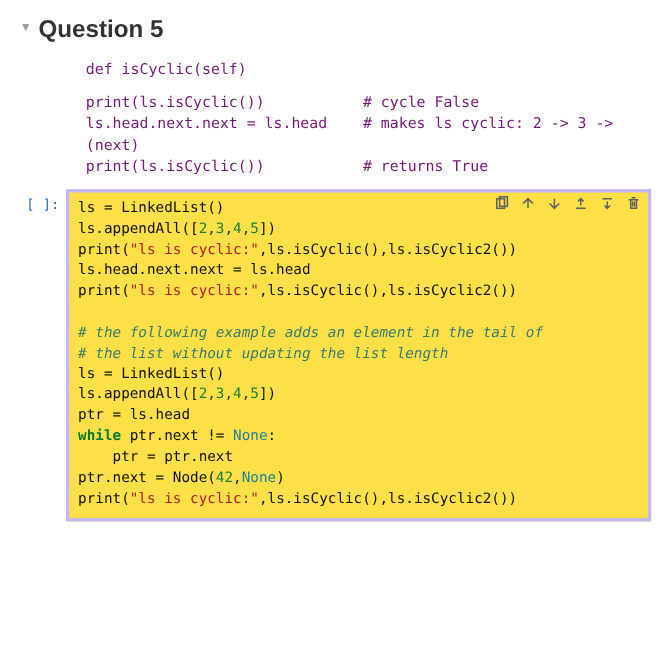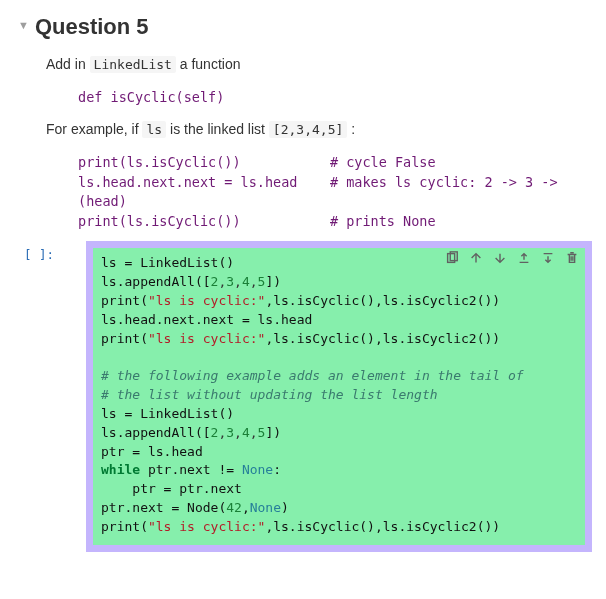--- a/index.html
+++ b/index.html
@@ -64,24 +64,23 @@
     flex: 0 0 40px;
     font-family: "Consolas","Menlo","DejaVu Sans Mono","Courier New",monospace;
     font-size: 12.5px;
     color: #2b6db5;
     text-align: right;
     padding: 6px 6px 0 0;
     white-space: nowrap;
   }
   .cell-body {
     flex: 1;
-    border: 7px solid #c4b5fd;
-    background: #86efac;
+    border: 3px solid #c4b5fd;
+    background: #fde047;
     position: relative;
-    margin-left: 26px;
   }
   pre.code {
     margin: 0;
     padding: 6px 8px 8px 8px;
     font-family: "Consolas","Menlo","DejaVu Sans Mono","Courier New",monospace;
     font-size: 13px;
     white-space: pre;
     line-height: 1.45;
   }
   .toolbar {
@@ -113,35 +112,29 @@
 </head>
 <body>
 
 <div class="content">
 
   <div class="heading-row">
     <span class="caret">▼</span>
     <h2>Question 5</h2>
   </div>
 
-  <p>
-    <span>Add in </span><span class="mono-inline">LinkedList</span><span> a function</span>
-  </p>
 
   <pre class="block">def isCyclic(self)</pre>
 
 
-  <p>
-    <span>For example, if </span><span class="mono-inline">ls</span><span> is the linked list </span><span class="mono-inline">[2,3,4,5]</span><span> :</span>
-  </p>
 
   <pre class="block"><span>print(ls.isCyclic())</span>           <span># cycle False</span>
 <span>ls.head.next.next = ls.head</span>    <span># makes ls cyclic: 2 -&gt; 3 -&gt;</span>
-<span>(head)</span>
-<span>print(ls.isCyclic())</span>           <span># prints None</span></pre>
+<span>(next)</span>
+<span>print(ls.isCyclic())</span>           <span># returns True</span></pre>
 
   <div class="cell">
     <div class="prompt">[ ]:</div>
     <div class="cell-body">
       <div class="toolbar">
         <span class="icon">
             <svg viewBox="0 0 16 16">
               <rect x="3" y="3" width="8" height="10"></rect>
               <rect x="6" y="1" width="8" height="10"></rect>
             </svg>

